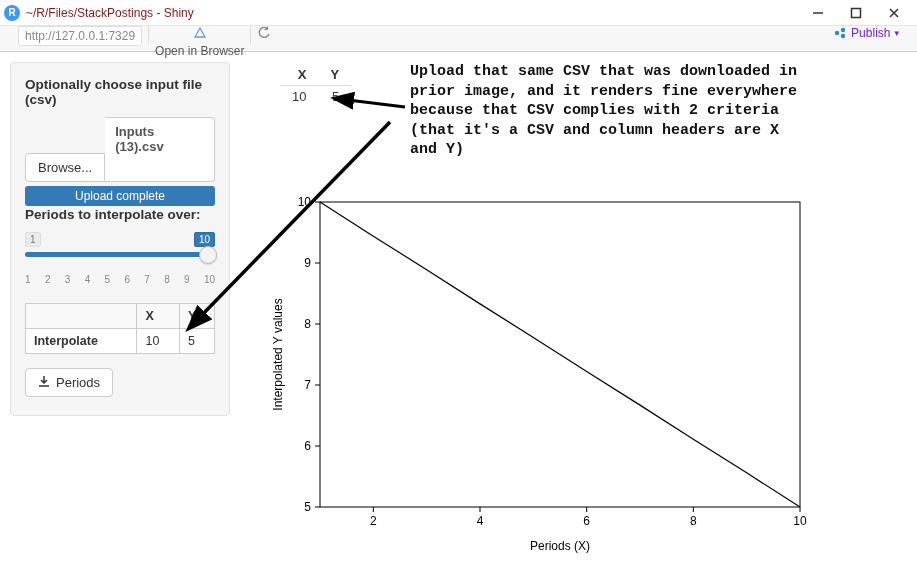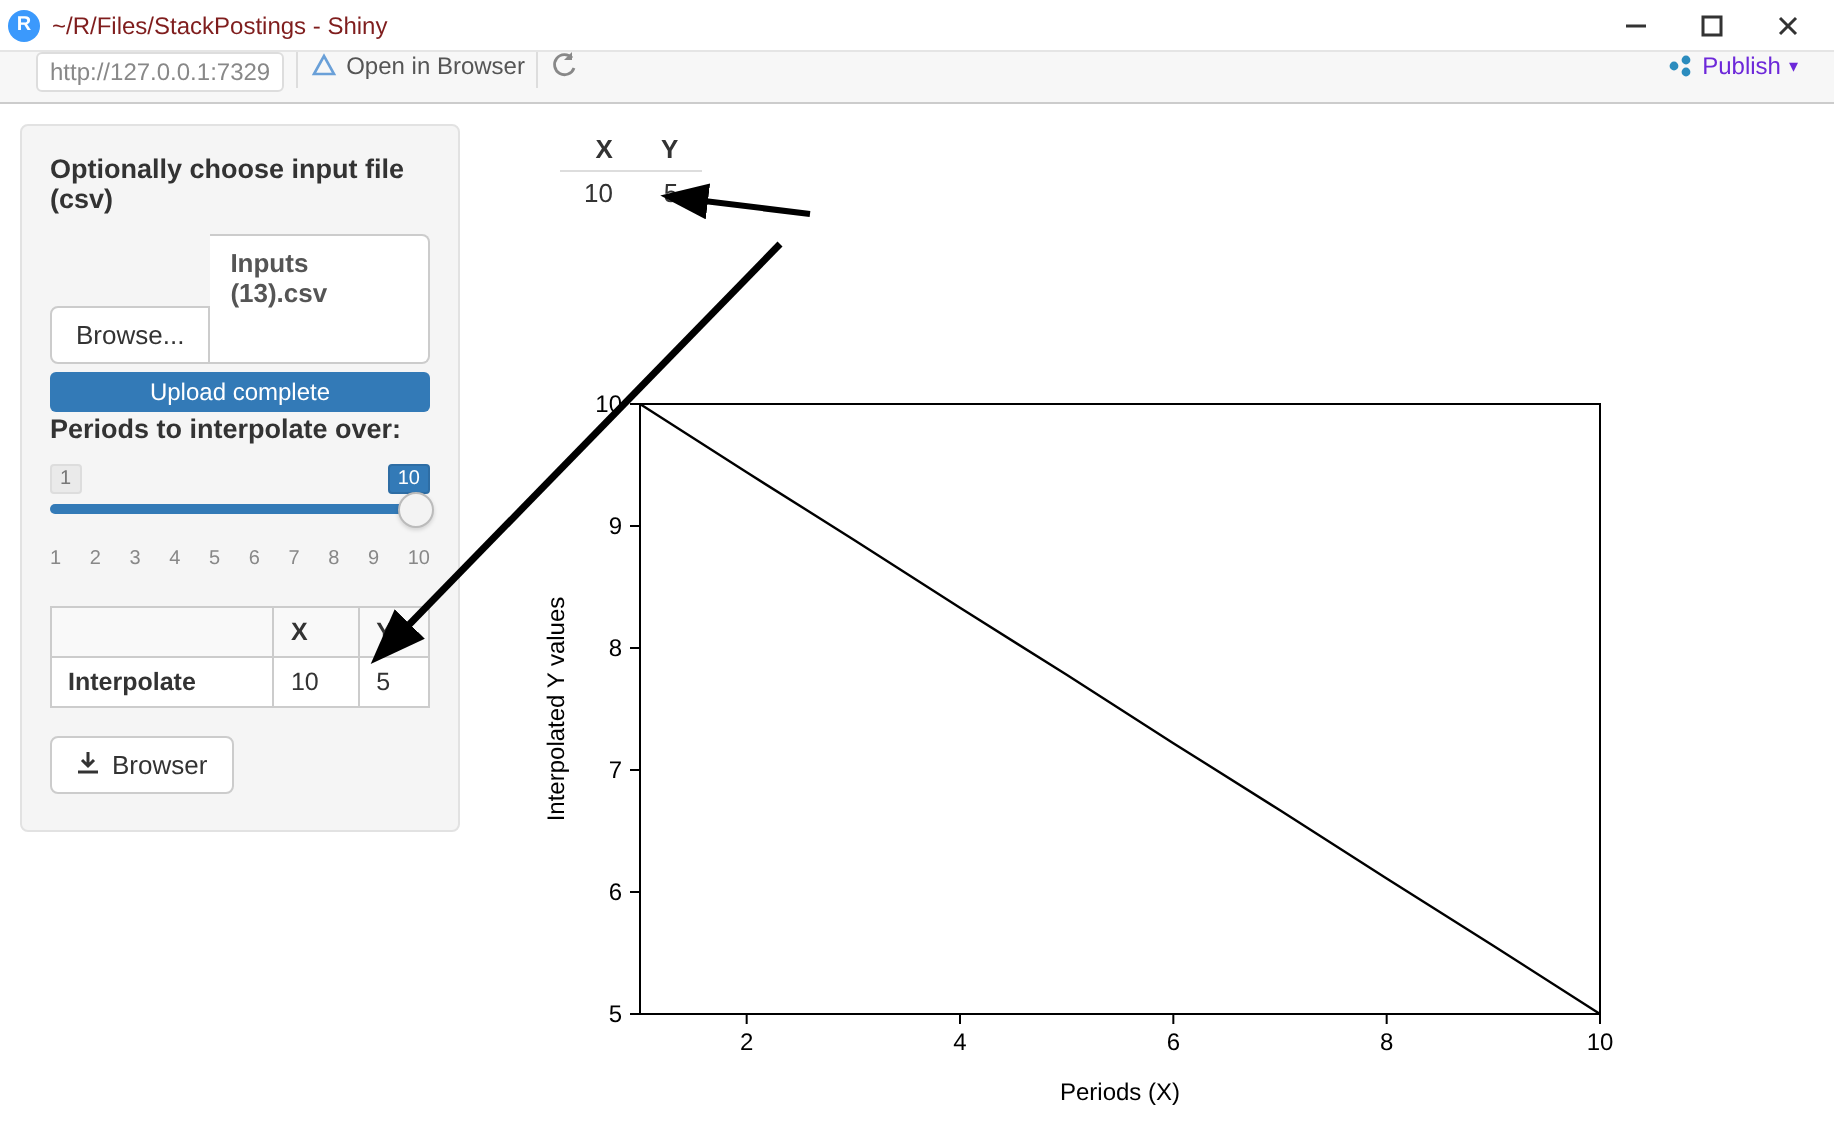--- a/index.html
+++ b/index.html
@@ -53,21 +53,21 @@
     background: #fff;
     border: 1px solid #ddd;
     border-radius: 3px;
     padding: 1px 6px;
     height: 20px;
     display: flex; align-items: center;
     min-width: 110px;
     color: #888;
   }
   .tb-sep { width: 1px; height: 18px; background: #ddd; margin: 0 6px; }
-  .tb-link { display: flex; align-items: center; gap: 4px; color: #555; cursor: pointer; }
+  .tb-link { display: flex; align-items: center; gap: 4px; color: #555; cursor: pointer; flex-direction: column; }
   .tb-icon { width: 14px; height: 14px; display: inline-flex; align-items: center; justify-content: center; }
   .spacer { flex: 1; }
   .publish { color: #6d28d9; display: flex; align-items: center; gap: 4px; cursor: pointer; }
 
   .content { display: flex; padding: 10px 10px 0 10px; gap: 10px; }
 
   .sidebar {
     width: 220px;
     background: #f5f5f5;
     border: 1px solid #e2e2e2;
@@ -294,39 +294,40 @@
     </tbody>
       </table>
 
     <div class="dl-btn">
       <span>
         <svg width="12" height="12">
             <path d="M6 1 L6 8 M3 5 L6 8 L9 5" stroke="#333" stroke-width="1.5" fill="none"></path>
             <line x1="1" y1="11" x2="11" y2="11" stroke="#333" stroke-width="1.5"></line>
           </svg>
       </span>
-      <span>Browser</span>
+      <span>Periods</span>
     </div>
   </div>
 
   <div class="main">
 
     <table class="mini-table">
       <tbody>
           <tr>
         <th>X</th>
         <th>Y</th>
       </tr>
       <tr>
         <td>10</td>
         <td>5</td>
       </tr>
     </tbody>
       </table>
 
+    <div class="annotation">Upload that same CSV that was downloaded in prior image, and it renders fine everywhere because that CSV complies with 2 criteria (that it's a CSV and column headers are X and Y)</div>
 
     <div class="plot">
       <svg id="plot-svg" width="560" height="370">
           <rect x="60" y="10" width="480" height="305" fill="none" stroke="#000" stroke-width="1"></rect>
           <line x1="55" y1="315" x2="60" y2="315" stroke="#000"></line>
           <text x="51" y="319" text-anchor="end" font-size="12">5</text>
           <line x1="55" y1="254" x2="60" y2="254" stroke="#000"></line>
           <text x="51" y="258" text-anchor="end" font-size="12">6</text>
           <line x1="55" y1="193" x2="60" y2="193" stroke="#000"></line>
           <text x="51" y="197" text-anchor="end" font-size="12">7</text>

